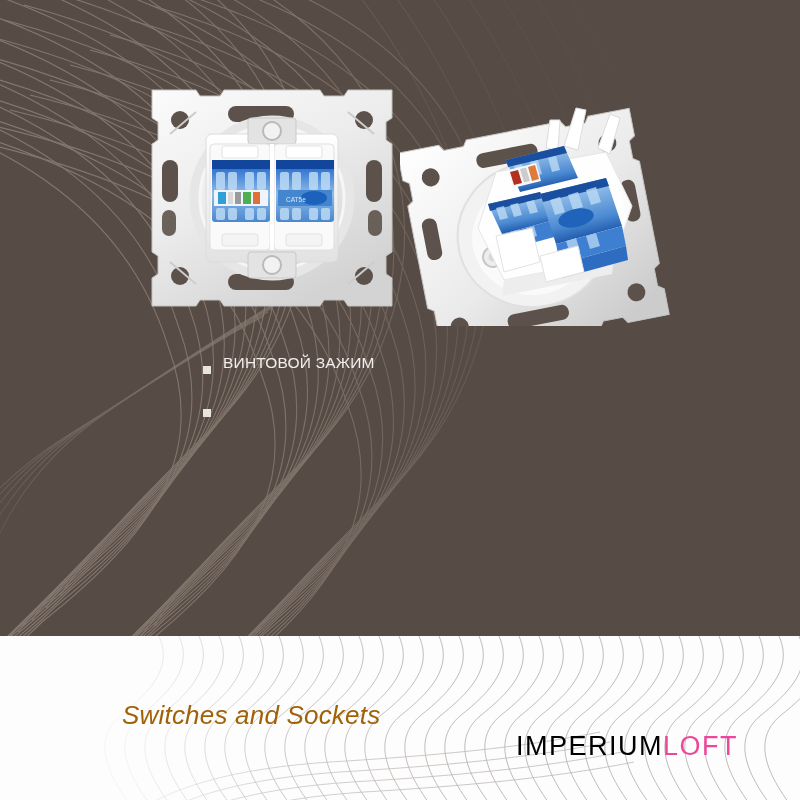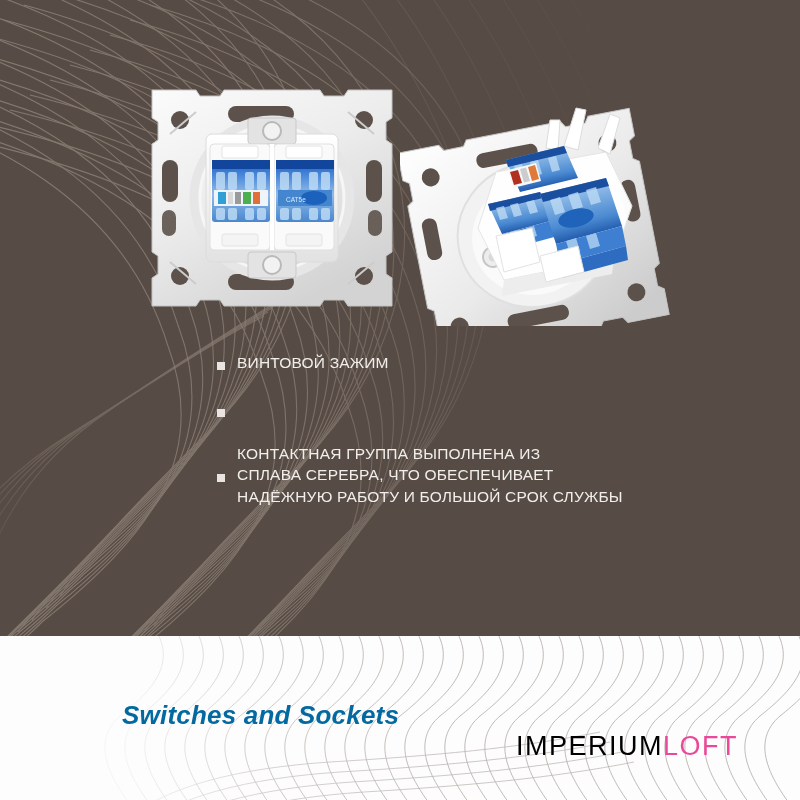--- a/index.html
+++ b/index.html
@@ -42,23 +42,22 @@
   
   .features {
     position: absolute;
     left: 203px;
     top: 352px;
     width: 470px;
   }
   .feature-item {
     position: relative;
     display: flex;
-    align-items: center;
+    align-items: flex-end;
     margin-bottom: 26px;
-    padding-left: 14px;
   }
   .bullet {
     width: 8px;
     height: 8px;
     background: #e8e4e0;
     margin-top: 7px;
     margin-right: 12px;
     flex: 0 0 auto;
   }
   .feature-text {
@@ -84,24 +83,24 @@
     position: absolute;
     left: 0; top: 0;
     width: 800px; height: 164px;
   }
 
   .brand-title {
     position: absolute;
     left: 122px;
     top: 700px;
     font-family: "Liberation Sans", sans-serif;
-    font-weight: bold;
+    font-weight: normal;
     font-style: italic;
     font-size: 26px;
-    color: #0369a1;
+    color: #a16207;
     letter-spacing: 0.2px;
     white-space: nowrap;
   }
 
   .watermark {
     position: absolute;
     left: 516px;
     top: 733px;
     font-family: "Liberation Sans", sans-serif;
     font-size: 27px;
@@ -397,26 +396,20 @@
       </svg>
     </div>
 
     <div class="features">
       <div class="feature-item">
         <span class="bullet"></span>
         <span class="feature-text">ВИНТОВОЙ ЗАЖИМ</span>
       </div>
       <div class="feature-item" style="margin-top:28px;">
         <span class="bullet"></span>
-      </div>
-      <div class="feature-item" style="margin-top:24px;">
-        <span class="bullet"></span>
-        <span class="feature-text">КОНТАКТНАЯ ГРУППА ВЫПОЛНЕНА ИЗ
-СПЛАВА СЕРЕБРА, ЧТО ОБЕСПЕЧИВАЕТ
-НАДЁЖНУЮ РАБОТУ И БОЛЬШОЙ СРОК СЛУЖБЫ</span>
       </div>
     </div>
   </div>
 
   <div class="white-band">
     <svg class="contour-lower" viewBox="0 0 800 164" preserveAspectRatio="none">
       <defs>
         <linearGradient id="fadeL" x1="0" y1="0" x2="1" y2="0">
           <stop offset="0" stop-color="#ffffff" stop-opacity="0"></stop>
           <stop offset="0.16" stop-color="#ffffff" stop-opacity="0.15"></stop>

